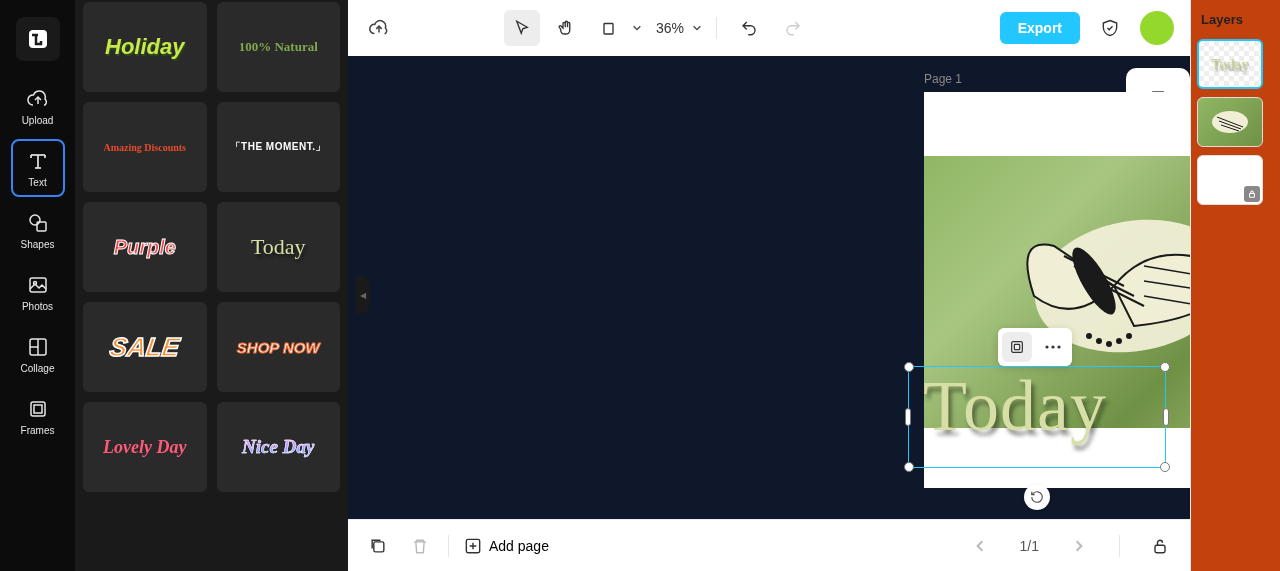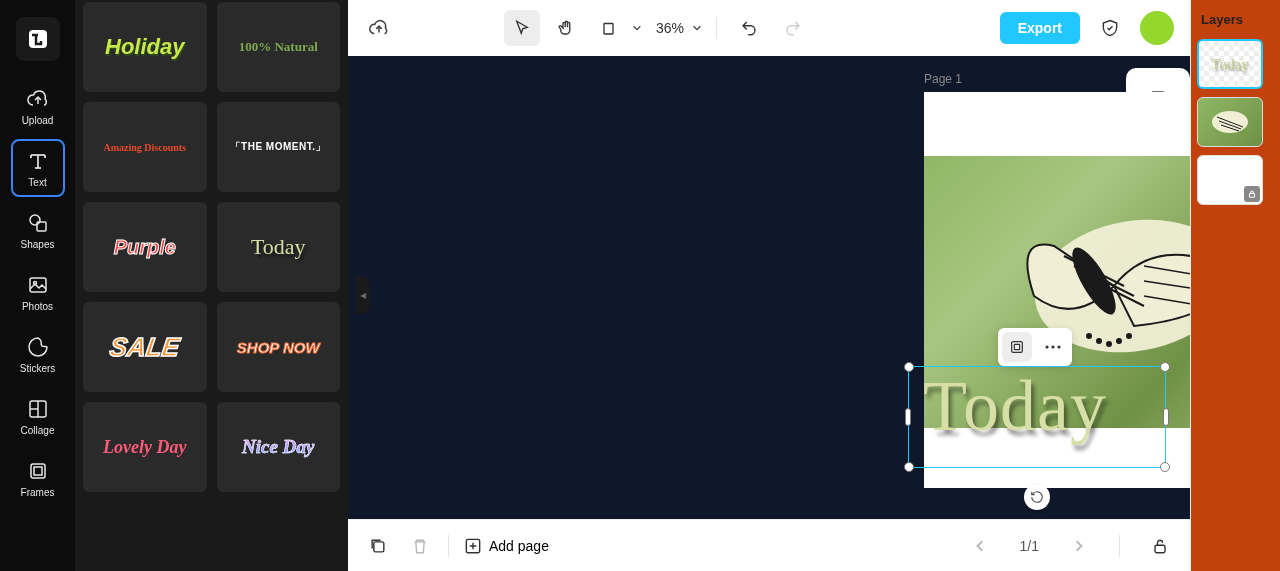--- a/index.html
+++ b/index.html
@@ -128,28 +128,20 @@
   </div>
   <div class="tool-item">
     <div class="tool-icon">
         <svg width="24" height="24" viewBox="0 0 24 24" fill="none" stroke="#e5e5e5" stroke-width="1.5">
           <rect x="4" y="5" width="16" height="14" rx="2"></rect>
           <circle cx="9" cy="10" r="1.5"></circle>
           <path d="M4 16l5-5 4 4 3-3 4 4"></path>
         </svg>
       </div>
     <span class="tool-label">Photos</span>
-  </div>
-  <div class="tool-item">
-    <div class="tool-icon">
-        <svg width="24" height="24" viewBox="0 0 24 24" fill="none" stroke="#e5e5e5" stroke-width="1.5">
-          <path d="M12 3a9 9 0 1 0 9 9c0-1-4 0-5-1s-1-4-1-5c-1-2-3-3-3-3z"></path>
-        </svg>
-      </div>
-    <span class="tool-label">Stickers</span>
   </div>
   <div class="tool-item">
     <div class="tool-icon">
         <svg width="24" height="24" viewBox="0 0 24 24" fill="none" stroke="#e5e5e5" stroke-width="1.5">
           <rect x="4" y="4" width="16" height="16" rx="2"></rect>
           <path d="M12 4v16"></path>
           <path d="M4 12h8"></path>
         </svg>
       </div>
     <span class="tool-label">Collage</span>

